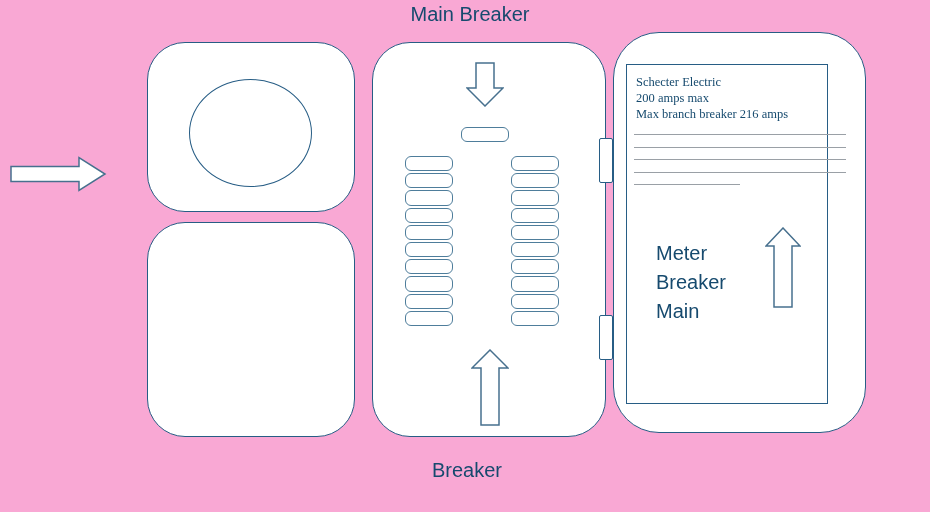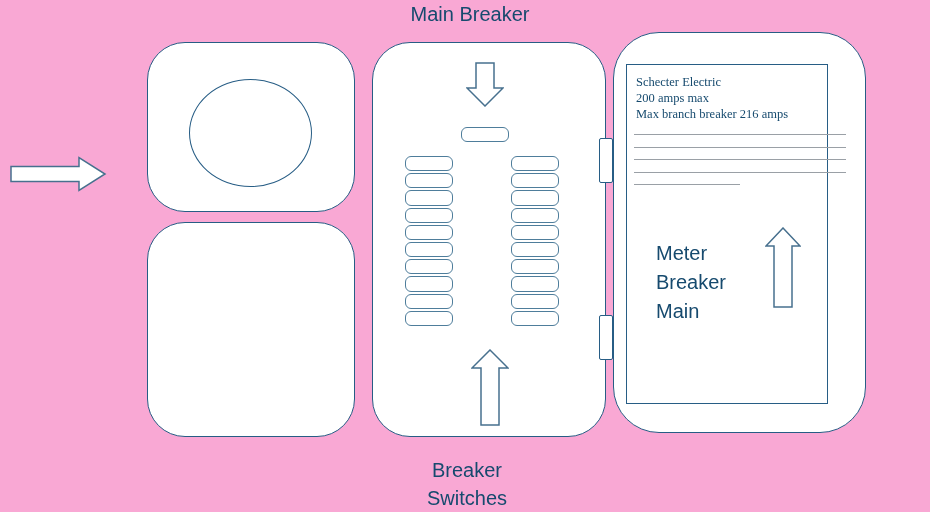--- a/index.html
+++ b/index.html
@@ -157,16 +157,15 @@
       <div>Main</div>
     </div>
 
     <svg class="arrow-svg a-up-door" width="36" height="81" viewBox="0 0 36 81">
       <polygon points="18,1 35,19 27,19 27,80 9,80 9,19 1,19"></polygon>
     </svg>
   </div>
 
   <div class="title t-breaker-switches">
     <div>Breaker</div>
-    <div>Switches</div>
   </div>
 
 </div>
 
 </body></html>

